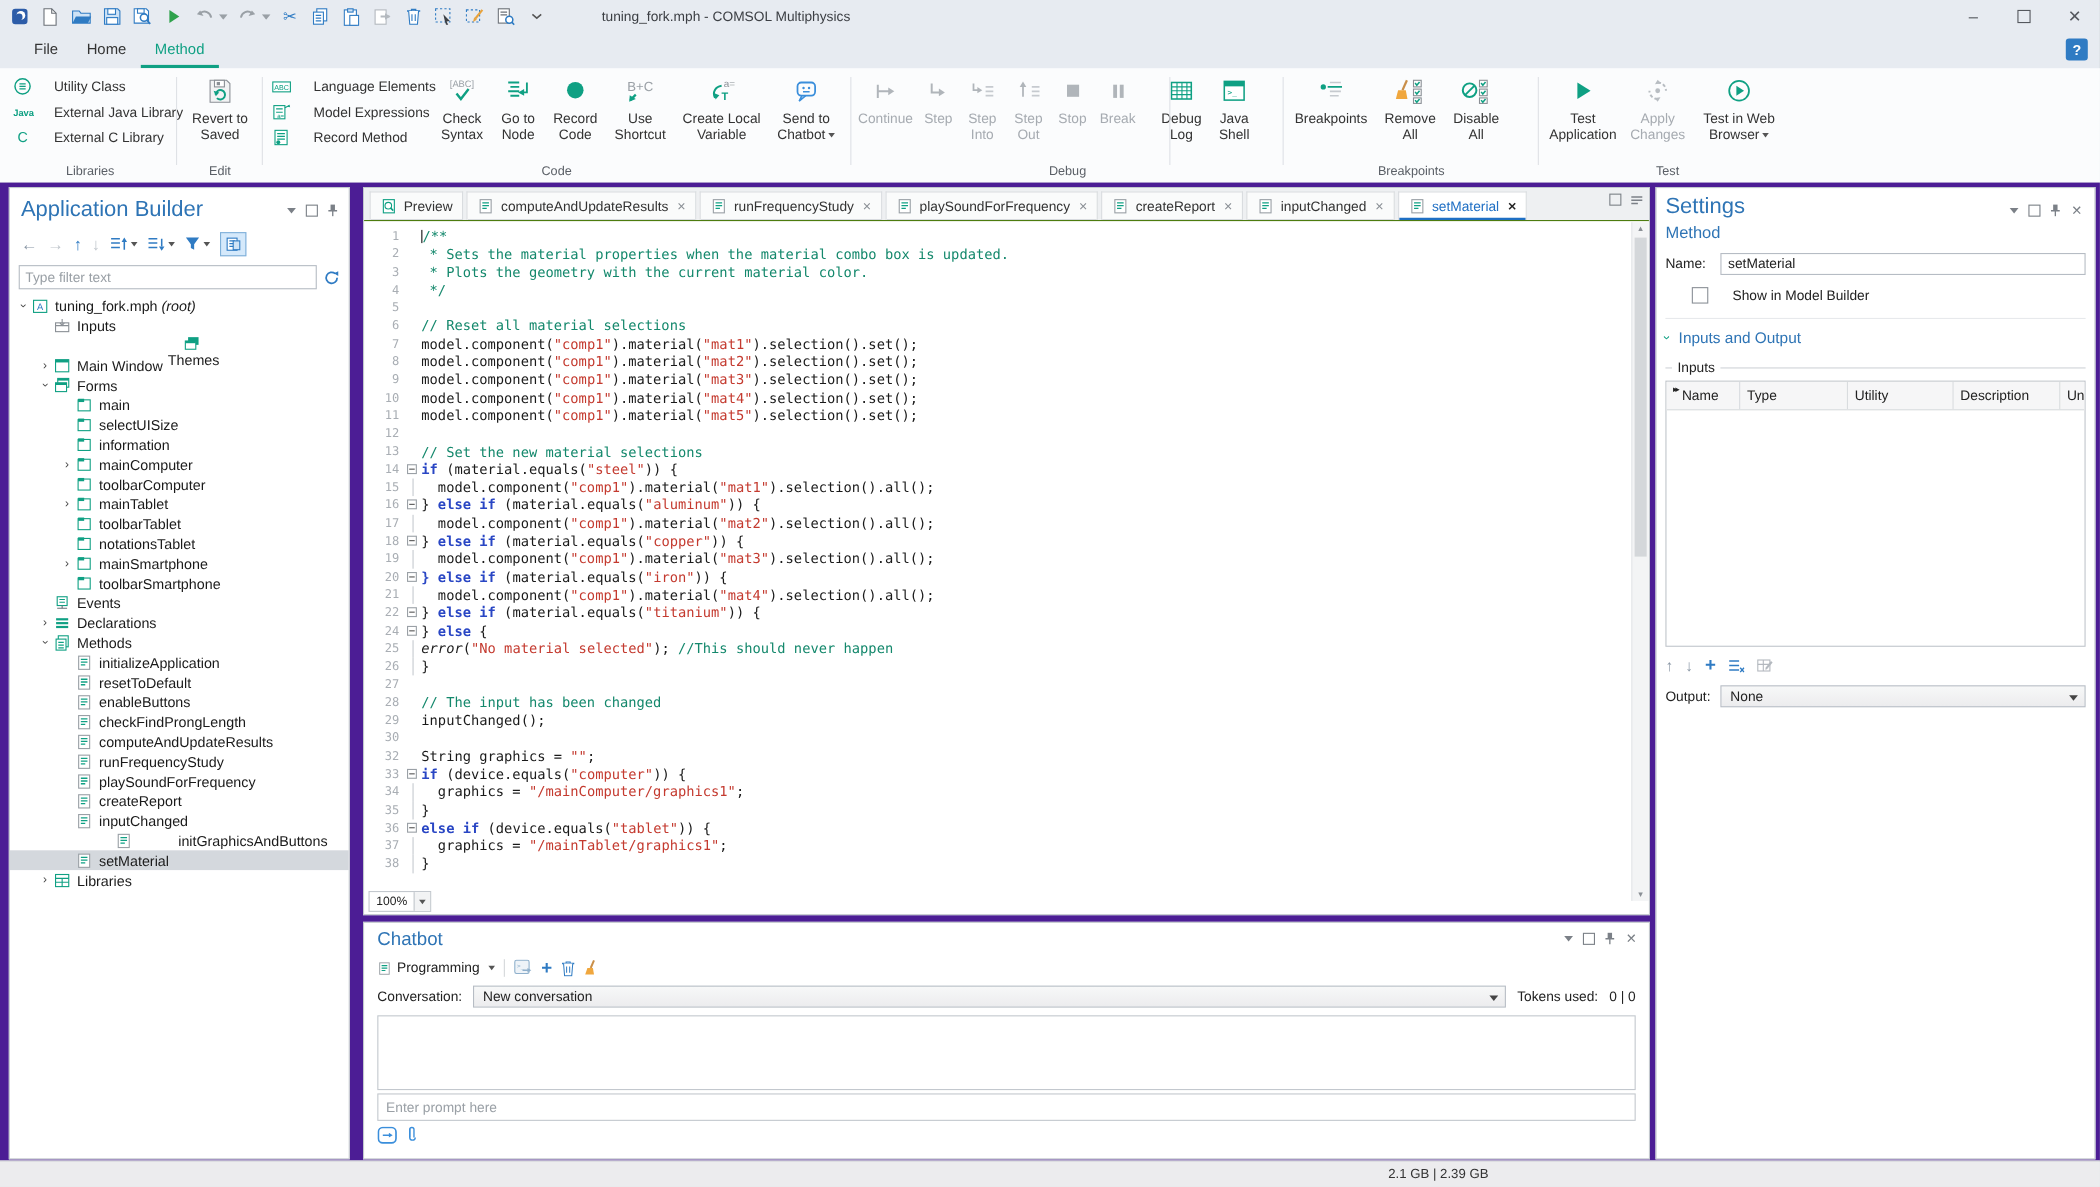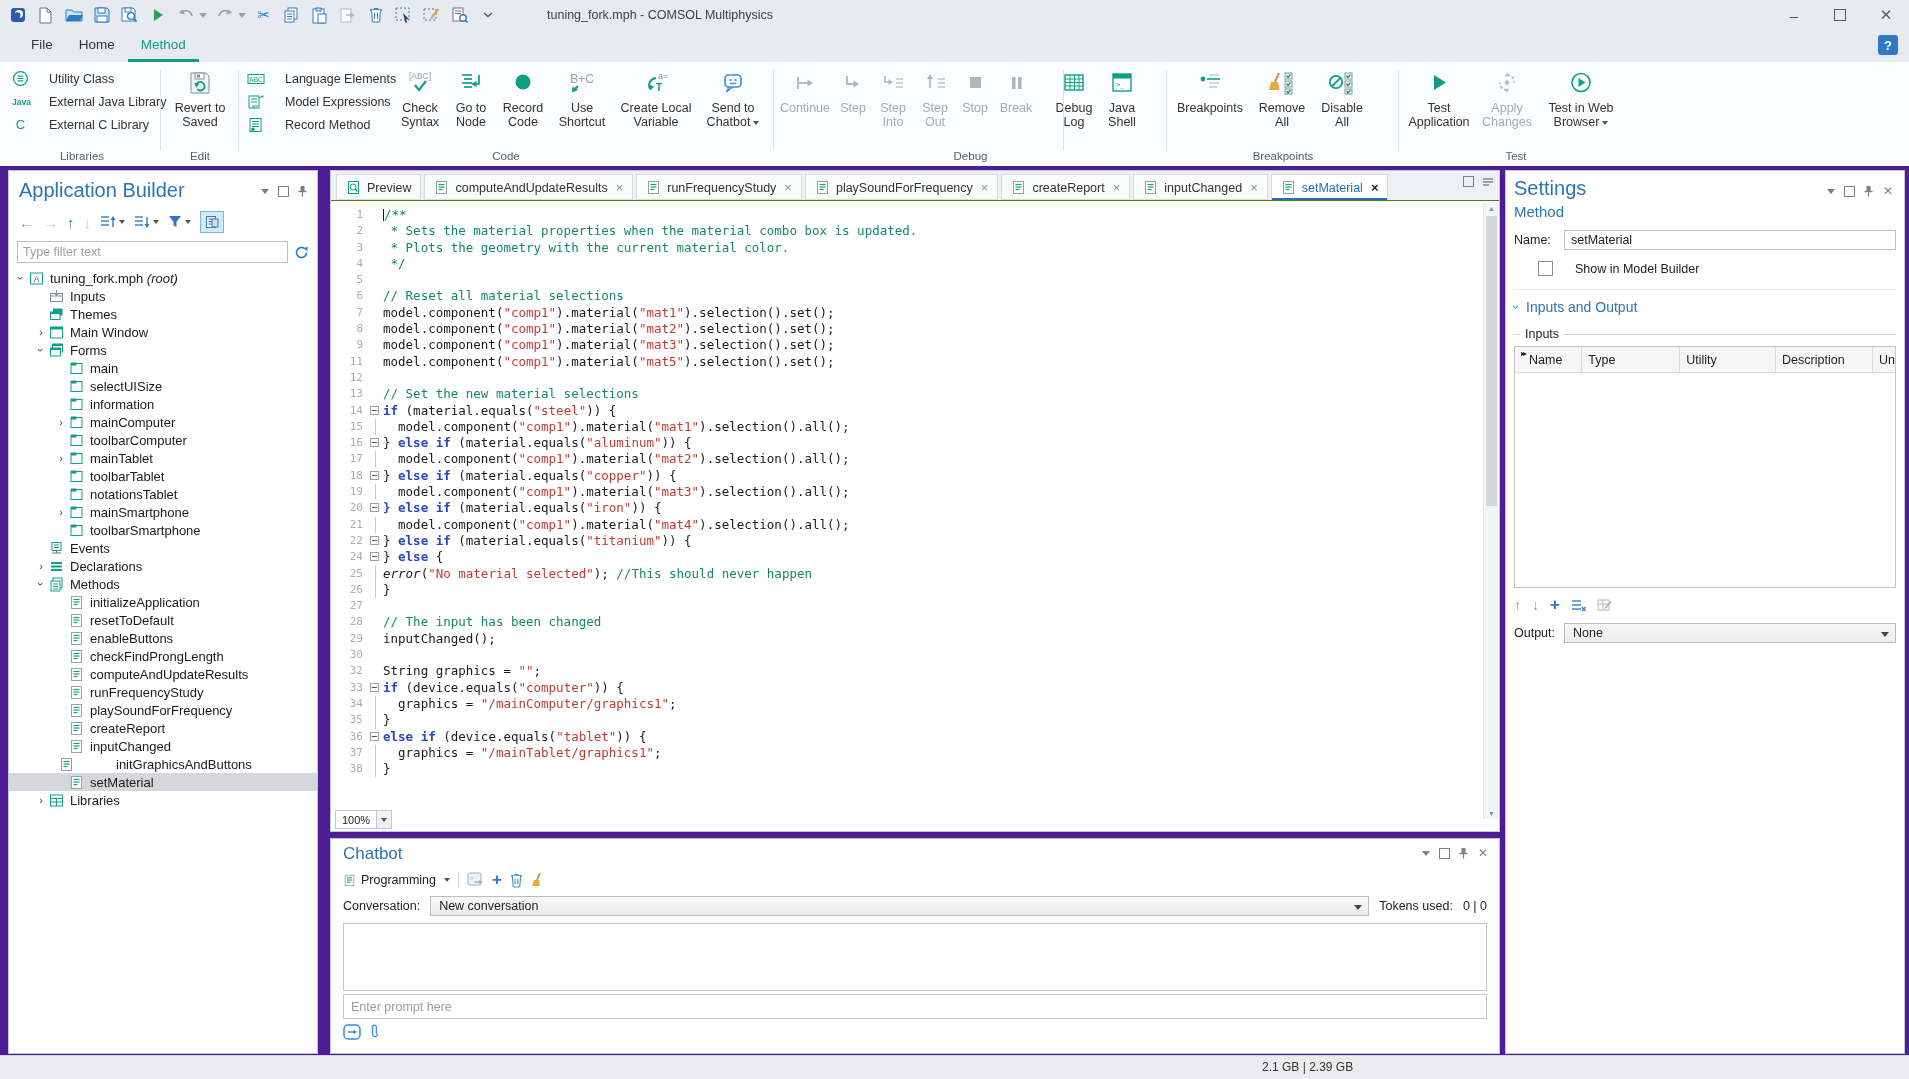--- a/index.html
+++ b/index.html
@@ -711,21 +711,21 @@
             <span class="tico">
               <svg viewBox="0 0 15 15" width="15" height="15">
                 <rect x="1.5" y="4.5" width="12" height="8" fill="#fff" stroke="#8a8f95"></rect>
                 <line x1="1.5" y1="7" x2="13.5" y2="7" stroke="#8a8f95"></line>
                 <path d="M7.5 1v5" stroke="#8a8f95"></path>
                 <path d="M5.5 4.5l2 2.3 2-2.3" fill="none" stroke="#8a8f95"></path>
               </svg>
             </span>
             <span class="tlabel">Inputs</span>
           </div>
-          <div class="titem" style="padding-left: 26px;">
+          <div class="titem" style="padding-left: 26px; flex-direction: column;">
             <span class="tchev"></span>
             <span class="tico">
               <svg viewBox="0 0 15 15" width="15" height="15">
                 <rect x="4" y="1.5" width="9.5" height="7" fill="#0fa083"></rect>
                 <rect x="1.5" y="5" width="9.5" height="7.5" fill="#fff" stroke="#0fa083"></rect>
                 <rect x="1.5" y="5" width="9.5" height="2" fill="#0fa083"></rect>
               </svg>
             </span>
             <span class="tlabel">Themes</span>
           </div>
@@ -989,21 +989,21 @@
             <span class="tico">
               <svg viewBox="0 0 15 15" width="15" height="15">
                 <rect x="2.5" y="1.5" width="10" height="12" fill="#fff" stroke="#9aa0a6"></rect>
                 <line x1="4.5" y1="4.5" x2="10.5" y2="4.5" stroke="#0fa083" stroke-width="1.2"></line>
                 <line x1="4.5" y1="7" x2="10.5" y2="7" stroke="#0fa083" stroke-width="1.2"></line>
                 <line x1="4.5" y1="9.5" x2="8.5" y2="9.5" stroke="#0fa083" stroke-width="1.2"></line>
               </svg>
             </span>
             <span class="tlabel">inputChanged</span>
           </div>
-          <div class="titem" style=" gap: 36px;">
+          <div class="titem" style="padding-left: 46px; gap: 36px;">
             <span class="tchev"></span>
             <span class="tico">
               <svg viewBox="0 0 15 15" width="15" height="15">
                 <rect x="2.5" y="1.5" width="10" height="12" fill="#fff" stroke="#9aa0a6"></rect>
                 <line x1="4.5" y1="4.5" x2="10.5" y2="4.5" stroke="#0fa083" stroke-width="1.2"></line>
                 <line x1="4.5" y1="7" x2="10.5" y2="7" stroke="#0fa083" stroke-width="1.2"></line>
                 <line x1="4.5" y1="9.5" x2="8.5" y2="9.5" stroke="#0fa083" stroke-width="1.2"></line>
               </svg>
             </span>
             <span class="tlabel">initGraphicsAndButtons</span>
@@ -1170,20 +1170,25 @@
           </div>
           <div class="cl">
             <span class="ln">8</span>
             <span class="fold"></span>
             <span class="ct"><span class="p">model.component(</span><span class="s">"comp1"</span><span class="p">).material(</span><span class="s">"mat2"</span><span class="p">).selection().set();</span></span>
           </div>
           <div class="cl">
             <span class="ln">9</span>
             <span class="fold"></span>
             <span class="ct"><span class="p">model.component(</span><span class="s">"comp1"</span><span class="p">).material(</span><span class="s">"mat3"</span><span class="p">).selection().set();</span></span>
+          </div>
+          <div class="cl">
+            <span class="ln">10</span>
+            <span class="fold"></span>
+            <span class="ct"><span class="p">model.component(</span><span class="s">"comp1"</span><span class="p">).material(</span><span class="s">"mat4"</span><span class="p">).selection().set();</span></span>
           </div>
           <div class="cl">
             <span class="ln">11</span>
             <span class="fold"></span>
             <span class="ct"><span class="p">model.component(</span><span class="s">"comp1"</span><span class="p">).material(</span><span class="s">"mat5"</span><span class="p">).selection().set();</span></span>
           </div>
           <div class="cl">
             <span class="ln">12</span>
             <span class="fold"></span>
             <span class="ct"></span>

